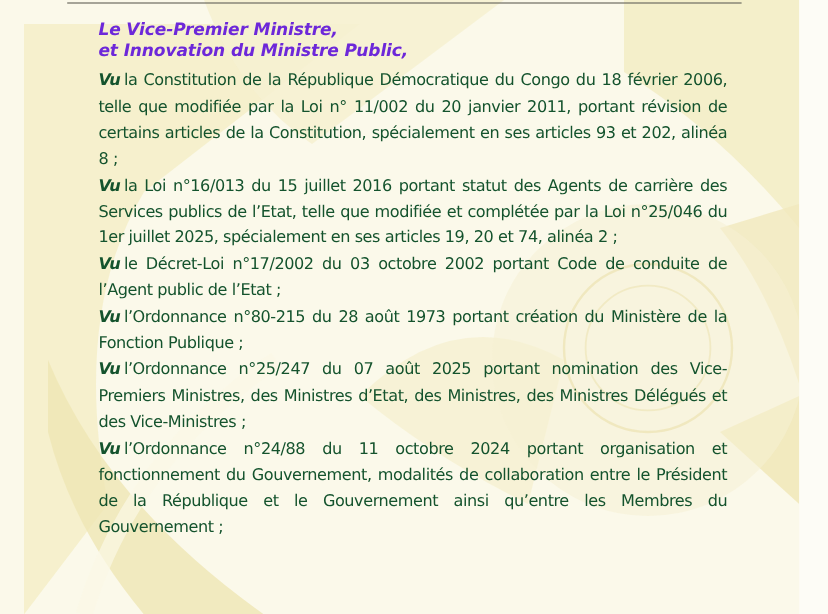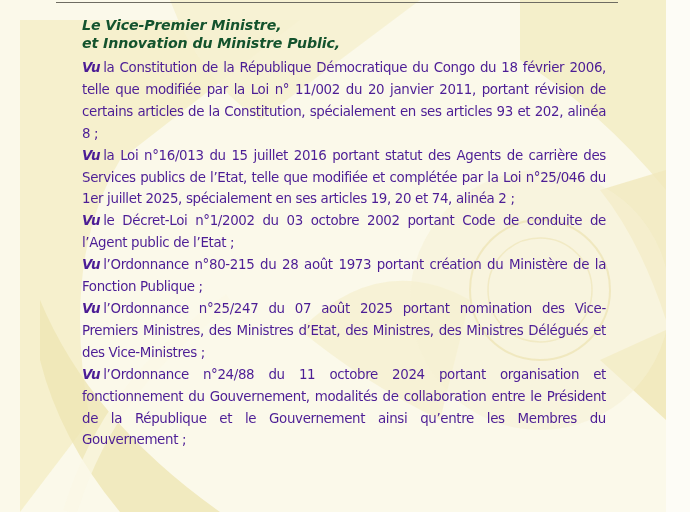--- a/index.html
+++ b/index.html
@@ -45,31 +45,31 @@
       position: absolute;
       left: 82px;
       top: 17px;
       width: 524px;
     }
     .heading {
       font-weight: bold;
       font-style: italic;
       font-size: 14.2px;
       line-height: 17.5px;
-      color: #14532d;
+      color: #6d28d9;
       letter-spacing: -0.1px;
     }
     .heading-block {
       margin-bottom: 5px;
     }
     .para {
       font-size: 13.4px;
       line-height: 21.9px;
       text-align: justify;
-      color: #4c1d95;
+      color: #14532d;
       letter-spacing: -0.35px;
       word-spacing: 0px;
     }
     .vu {
       font-weight: bold;
       font-style: italic;
       margin-right: 3px;
     }
   </style>
 </head>
@@ -102,21 +102,21 @@
       <div class="heading">et Innovation du Ministre Public,</div>
     </div>
 
     <div class="para">
       <span class="vu">Vu</span><span>la Constitution de la République Démocratique du Congo du 18 février 2006, telle que modifiée par la Loi n° 11/002 du 20 janvier 2011, portant révision de certains articles de la Constitution, spécialement en ses articles 93 et 202, alinéa 8 ;</span>
     </div>
     <div class="para">
       <span class="vu">Vu</span><span>la Loi n°16/013 du 15 juillet 2016 portant statut des Agents de carrière des Services publics de l’Etat, telle que modifiée et complétée par la Loi n°25/046 du 1er juillet 2025, spécialement en ses articles 19, 20 et 74, alinéa 2 ;</span>
     </div>
     <div class="para">
-      <span class="vu">Vu</span><span>le Décret-Loi n°1/2002 du 03 octobre 2002 portant Code de conduite de l’Agent public de l’Etat ;</span>
+      <span class="vu">Vu</span><span>le Décret-Loi n°17/2002 du 03 octobre 2002 portant Code de conduite de l’Agent public de l’Etat ;</span>
     </div>
     <div class="para">
       <span class="vu">Vu</span><span>l’Ordonnance n°80-215 du 28 août 1973 portant création du Ministère de la Fonction Publique ;</span>
     </div>
     <div class="para">
       <span class="vu">Vu</span><span>l’Ordonnance n°25/247 du 07 août 2025 portant nomination des Vice-Premiers Ministres, des Ministres d’Etat, des Ministres, des Ministres Délégués et des Vice-Ministres ;</span>
     </div>
     <div class="para">
       <span class="vu">Vu</span><span>l’Ordonnance n°24/88 du 11 octobre 2024 portant organisation et fonctionnement du Gouvernement, modalités de collaboration entre le Président de la République et le Gouvernement ainsi qu’entre les Membres du Gouvernement ;</span>
     </div>

